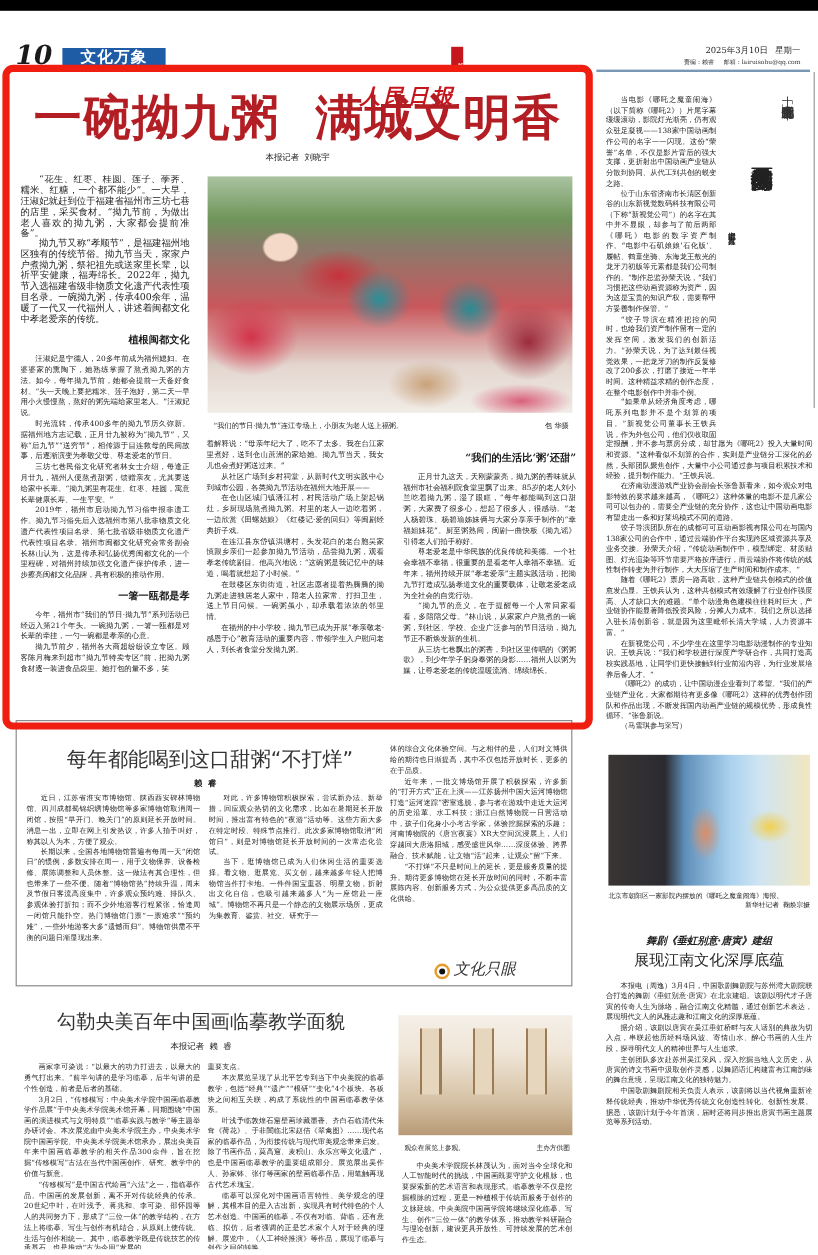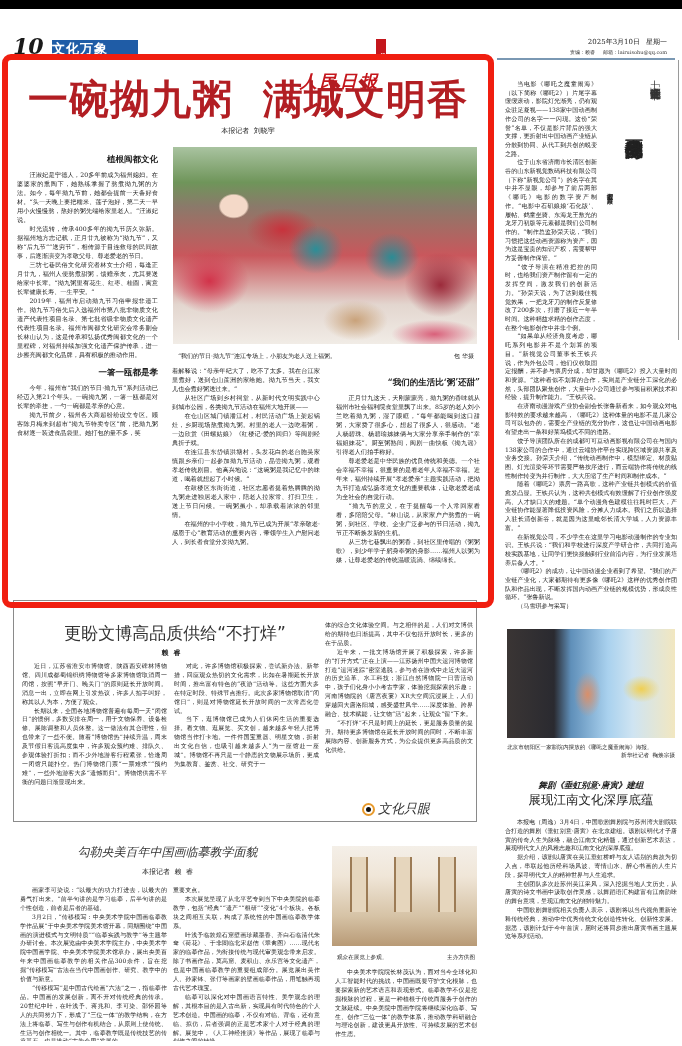--- a/index.html
+++ b/index.html
@@ -3,21 +3,21 @@
 <meta charset="utf-8">
 <style>
 :root{--highlight:#f01e10;--headline-red:#b21e23;--section-blue:#1f5ca6;--masthead-red:#c4161c;--rule:#7a98b3;}
 *{box-sizing:border-box;}
 html,body{margin:0;padding:0;}
 body{width:682px;height:1046px;position:relative;overflow:hidden;background:#fff;color:#1d1d1d;font-family:"DejaVu Serif","Liberation Serif",serif;}
 .a{position:absolute;}
 
 .topbar{left:0;top:0;width:682px;height:9px;background:#000;}
 .pageno{left:13px;top:35px;font-size:22px;line-height:22px;font-weight:bold;font-style:italic;color:#1a1a1a;}
-.sect{left:52px;top:40px;width:86px;height:17px;background:var(--section-blue);color:#fff;font-family:"DejaVu Sans",sans-serif;font-size:13px;line-height:17px;font-weight:bold;letter-spacing:1px;}
+.sect{left:52px;top:40px;width:86px;height:17px;background:var(--section-blue);color:#fff;font-family:"DejaVu Sans",sans-serif;font-size:13px;line-height:17px;font-weight:bold;text-align:center;letter-spacing:1px;}
 .mast{left:300px;top:37px;font-size:17px;line-height:20px;font-style:italic;font-weight:bold;color:var(--masthead-red);letter-spacing:3px;margin-top:34px;}
 .edition{left:376px;top:39px;width:10px;height:19px;background:var(--masthead-red);color:#fff;font-size:5px;line-height:6px;writing-mode:vertical-rl;text-align:center;overflow:hidden;}
 .date{left:556px;top:38px;width:111px;text-align:right;font-size:7px;line-height:9px;}
 .date span{margin-left:6px;}
 .editor{left:530px;top:49px;width:137px;text-align:right;font-size:5px;line-height:7px;color:#333;}
 .editor span{margin-left:8px;}
 .hrule{left:497px;top:58px;width:178px;height:2px;background:var(--rule);}
 
 .frame{left:2px;top:54px;width:492px;height:554px;border:6px solid var(--highlight);border-radius:9px;pointer-events:none;z-index:10;}
 
@@ -83,20 +83,22 @@
 <div class="a edition">海外版</div>
 <div class="a date"><span>2025年3月10日</span><span>星期一</span></div>
 <div class="a editor"><span>责编：赖睿</span><span>邮箱：lairuisohu@qq.com</span></div>
 <div class="a hrule"></div>
 
 <div>
   <div class="a headline-main">一碗拗九粥  满城文明香</div>
   <div class="a byline" style="left:8px;top:127px;width:480px;">本报记者  刘晓宇</div>
 
   <div class="a col mbody" style="left:17px;top:146px;width:141px;height:430px;">
+    <p class="lead">“花生、红枣、桂圆、莲子、荸荠、糯米、红糖，一个都不能少”。一大早，汪淑妃就赶到位于福建省福州市三坊七巷的店里，采买食材。“拗九节前，为做出老人喜欢的拗九粥，大家都会提前准备”。</p>
+    <p class="lead">拗九节又称“孝顺节”，是福建福州地区独有的传统节俗。拗九节当天，家家户户煮拗九粥，祭祀祖先或送家里长辈，以祈平安健康，福寿绵长。2022年，拗九节入选福建省级非物质文化遗产代表性项目名录。一碗拗九粥，传承400余年，温暖了一代又一代福州人，讲述着闽都文化中孝老爱亲的传统。</p>
     <div class="subhead">植根闽都文化</div>
     <p>汪淑妃是宁德人，20多年前成为福州媳妇。在婆婆家的熏陶下，她熟练掌握了熬煮拗九粥的方法。如今，每年拗九节前，她都会提前一天备好食材。“头一天晚上要把糯米、莲子泡好，第二天一早用小火慢慢熬，熬好的粥先端给家里老人。”汪淑妃说。</p>
     <p>时光流转，传承400多年的拗九节历久弥新。据福州地方志记载，正月廿九被称为“拗九节”，又称“后九节”“送穷节”，相传源于目连救母的民间故事，后逐渐演变为孝敬父母、尊老爱老的节日。</p>
     <p>三坊七巷民俗文化研究者林女士介绍，每逢正月廿九，福州人便熬煮甜粥，馈赠亲友，尤其要送给家中长辈。“拗九粥里有花生、红枣、桂圆，寓意长辈健康长寿、一生平安。”</p>
     <p>2019年，福州市启动拗九节习俗申报非遗工作。拗九节习俗先后入选福州市第八批非物质文化遗产代表性项目名录、第七批省级非物质文化遗产代表性项目名录。福州市闽都文化研究会常务副会长林山认为，这是传承和弘扬优秀闽都文化的一个里程碑，对福州持续加强文化遗产保护传承，进一步擦亮闽都文化品牌，具有积极的推动作用。</p>
     <div class="subhead">一箸一瓯都是孝</div>
     <p>今年，福州市“我们的节日·拗九节”系列活动已经迈入第21个年头。一碗拗九粥，一箸一瓯都是对长辈的牵挂，一勺一碗都是孝亲的心意。</p>
     <p>拗九节前夕，福州各大商超纷纷设立专区。顾客陈月梅来到超市“拗九节特卖专区”前，把拗九粥食材逐一装进食品袋里。她打包的量不多，笑</p>
   </div>
 
@@ -118,21 +120,21 @@
   <div class="a col mbody" style="left:336px;top:376px;width:144px;height:200px;">
     <div class="subhead first">“我们的生活比‘粥’还甜”</div>
     <p>正月廿九这天，天刚蒙蒙亮，拗九粥的香味就从福州市社会福利院食堂里飘了出来。85岁的老人刘小兰吃着拗九粥，湿了眼眶，“每年都能喝到这口甜粥，大家费了很多心，想起了很多人，很感动。”老人杨碧珠、杨碧瑜姊妹俩与大家分享亲手制作的“幸福姐妹花”。厨至粥熟间，闽剧一曲快板《拗九谣》引得老人们拍手称好。</p>
     <p>尊老爱老是中华民族的优良传统和美德。一个社会幸福不幸福，很重要的是看老年人幸福不幸福。近年来，福州持续开展“孝老爱亲”主题实践活动，把拗九节打造成弘扬孝道文化的重要载体，让敬老爱老成为全社会的自觉行动。</p>
     <p>“拗九节的意义，在于提醒每一个人常回家看看，多陪陪父母。”林山说，从家家户户熬煮的一碗粥，到社区、学校、企业广泛参与的节日活动，拗九节正不断焕发新的生机。</p>
     <p>从三坊七巷飘出的粥香，到社区里传唱的《粥粥歌》，到少年学子躬身奉粥的身影……福州人以粥为媒，让尊老爱老的传统温暖流淌、绵续绵长。</p>
   </div>
 </div>
 
 <div class="a mbox"></div>
-<div class="a mhead" style="left:40px;top:623px;width:270px;font-size:17px;line-height:20px;">更盼文博高品质供给“不打烊”</div>
+<div class="a mhead" style="left:40px;top:623px;width:270px;font-size:17px;line-height:20px;">每年都能喝到这口甜粥“不打烊”</div>
 <div class="a byline" style="left:36px;top:648px;width:270px;font-weight:bold;">赖  睿</div>
 <div class="a col kai" style="left:22px;top:662px;width:145px;height:156px;">
   <p>近日，江苏省淮安市博物馆、陕西西安碑林博物馆、四川成都蜀锦织绣博物馆等多家博物馆取消周一闭馆，按照“早开门、晚关门”的原则延长开放时间。消息一出，立即在网上引发热议，许多人拍手叫好，称其以人为本，方便了观众。</p>
   <p>长期以来，全国各地博物馆普遍有每周一天“闭馆日”的惯例，多数安排在周一，用于文物保养、设备检修、展陈调整和人员休整。这一做法有其合理性，但也带来了一些不便。随着“博物馆热”持续升温，周末及节假日客流高度集中，许多观众预约难、排队久、参观体验打折扣；而不少外地游客行程紧张，恰逢周一闭馆只能扑空。热门博物馆门票“一票难求”“预约难”，一些外地游客大多“遗憾而归”。博物馆供需不平衡的问题日渐显现出来。</p>
 </div>
 <div class="a col kai" style="left:174px;top:662px;width:145px;height:134px;">
   <p>对此，许多博物馆积极探索，尝试新办法、新举措，回应观众热切的文化需求，比如在暑期延长开放时间，推出富有特色的“夜游”活动等。这些方面大多在特定时段、特殊节点推行。此次多家博物馆取消“闭馆日”，则是对博物馆延长开放时间的一次常态化尝试。</p>
   <p>当下，逛博物馆已成为人们休闲生活的重要选择。看文物、逛展览、买文创，越来越多年轻人把博物馆当作打卡地。一件件国宝重器、明星文物，折射出文化自信，也吸引越来越多人“为一座馆赴一座城”。博物馆不再只是一个静态的文物展示场所，更成为集教育、鉴赏、社交、研究于一</p>
 </div>
 <div class="a col kai" style="left:325px;top:621px;width:148px;height:166px;">
@@ -141,21 +143,21 @@
   <p>“不打烊”不只是时间上的延长，更是服务质量的提升。期待更多博物馆在延长开放时间的同时，不断丰富展陈内容、创新服务方式，为公众提供更多高品质的文化供给。</p>
 </div>
 <div class="a logo">
   <span class="logo-ring">
       <i></i>
     </span>
   <span class="logo-text">文化只眼</span>
 </div>
 
 <div>
-  <div class="a mhead" style="left:40px;top:843px;width:255px;font-size:12px;line-height:18px;font-style:italic;">勾勒央美百年中国画临摹教学面貌</div>
+  <div class="a mhead" style="left:40px;top:843px;width:255px;font-size:16px;line-height:18px;">勾勒央美百年中国画临摹教学面貌</div>
   <div class="a byline" style="left:40px;top:868px;width:255px;">本报记者  赖  睿</div>
   <div class="a col kai" style="left:20px;top:886px;width:147px;height:155px;">
     <p>画家李可染说：“以最大的功力打进去，以最大的勇气打出来。”前半句讲的是学习临摹，后半句讲的是个性创造，前者是后者的基础。</p>
     <p>3月2日，“传移模写：中央美术学院中国画临摹教学作品展”于中央美术学院美术馆开幕，同期围绕“中国画的演进模式与文明特质”“临摹实践与教学”等主题举办研讨会。本次展览由中央美术学院主办，中央美术学院中国画学院、中央美术学院美术馆承办，展出央美百年来中国画临摹教学的相关作品300余件，旨在挖掘“传移模写”古法在当代中国画创作、研究、教学中的价值与新意。</p>
     <p>“传移模写”是中国古代绘画“六法”之一，指临摹作品。中国画的发展创新，离不开对传统经典的传承。20世纪中叶，在叶浅予、蒋兆和、李可染、邵怀园等人的共同努力下，形成了“三位一体”的教学结构，在方法上将临摹、写生与创作有机结合，从原则上使传统、生活与创作相统一。其中，临摹教学既是传统技艺的传承基石，也是推动“古为今用”发展的</p>
   </div>
   <div class="a col kai" style="left:173px;top:886px;width:147px;height:155px;">
     <p class="cont">重要支点。</p>
     <p>本次展览呈现了从北平艺专到当下中央美院的临摹教学，包括“经典”“遗产”“根研”“变化”4个板块。各板块之间相互关联，构成了系统性的中国画临摹教学体系。</p>
     <p>叶浅予临敦煌石窟壁画珍藏墨香、齐白石临清代朱耷《荷花》、于非闇临北宋赵佶《翠禽图》……现代名家的临摹作品，为衔接传统与现代审美观念带来启发。除了书画作品，莫高窟、麦积山、永乐宫等文化遗产，也是中国画临摹教学的重要组成部分。展览展出吴作人、孙家钵、张仃等画家的壁画临摹作品，用笔触再现古代艺术瑰宝。</p>

